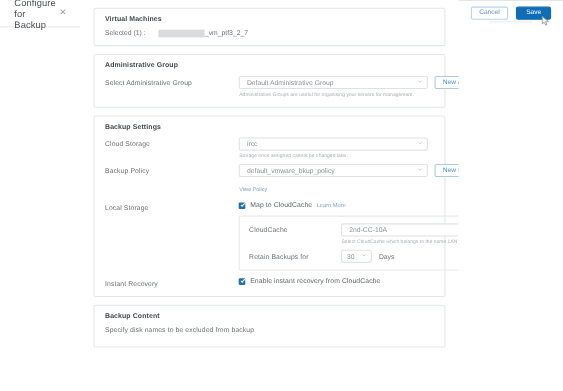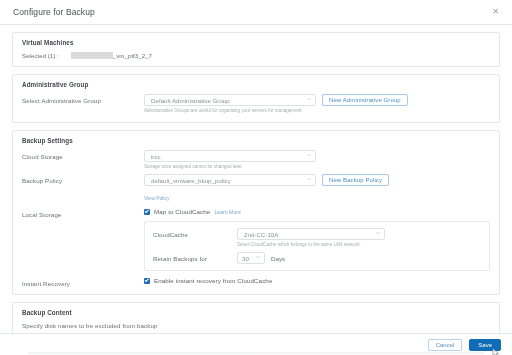--- a/index.html
+++ b/index.html
@@ -8,21 +8,21 @@
     font-family: "Liberation Sans", sans-serif;
     background: #ffffff;
     overflow: hidden;
   }
   .modal {
     position: absolute;
     top: 0; left: 0;
     width: 512px; height: 355px;
     background: #ffffff;
     display: flex;
-    flex-direction: column;
+    flex-direction: row;
   }
   
   .modal-header {
     height: 25px;
     flex: 0 0 25px;
     display: flex;
     align-items: center;
     justify-content: space-between;
     padding: 0 10px 0 13px;
     border-bottom: 1px solid #e4e7ea;

